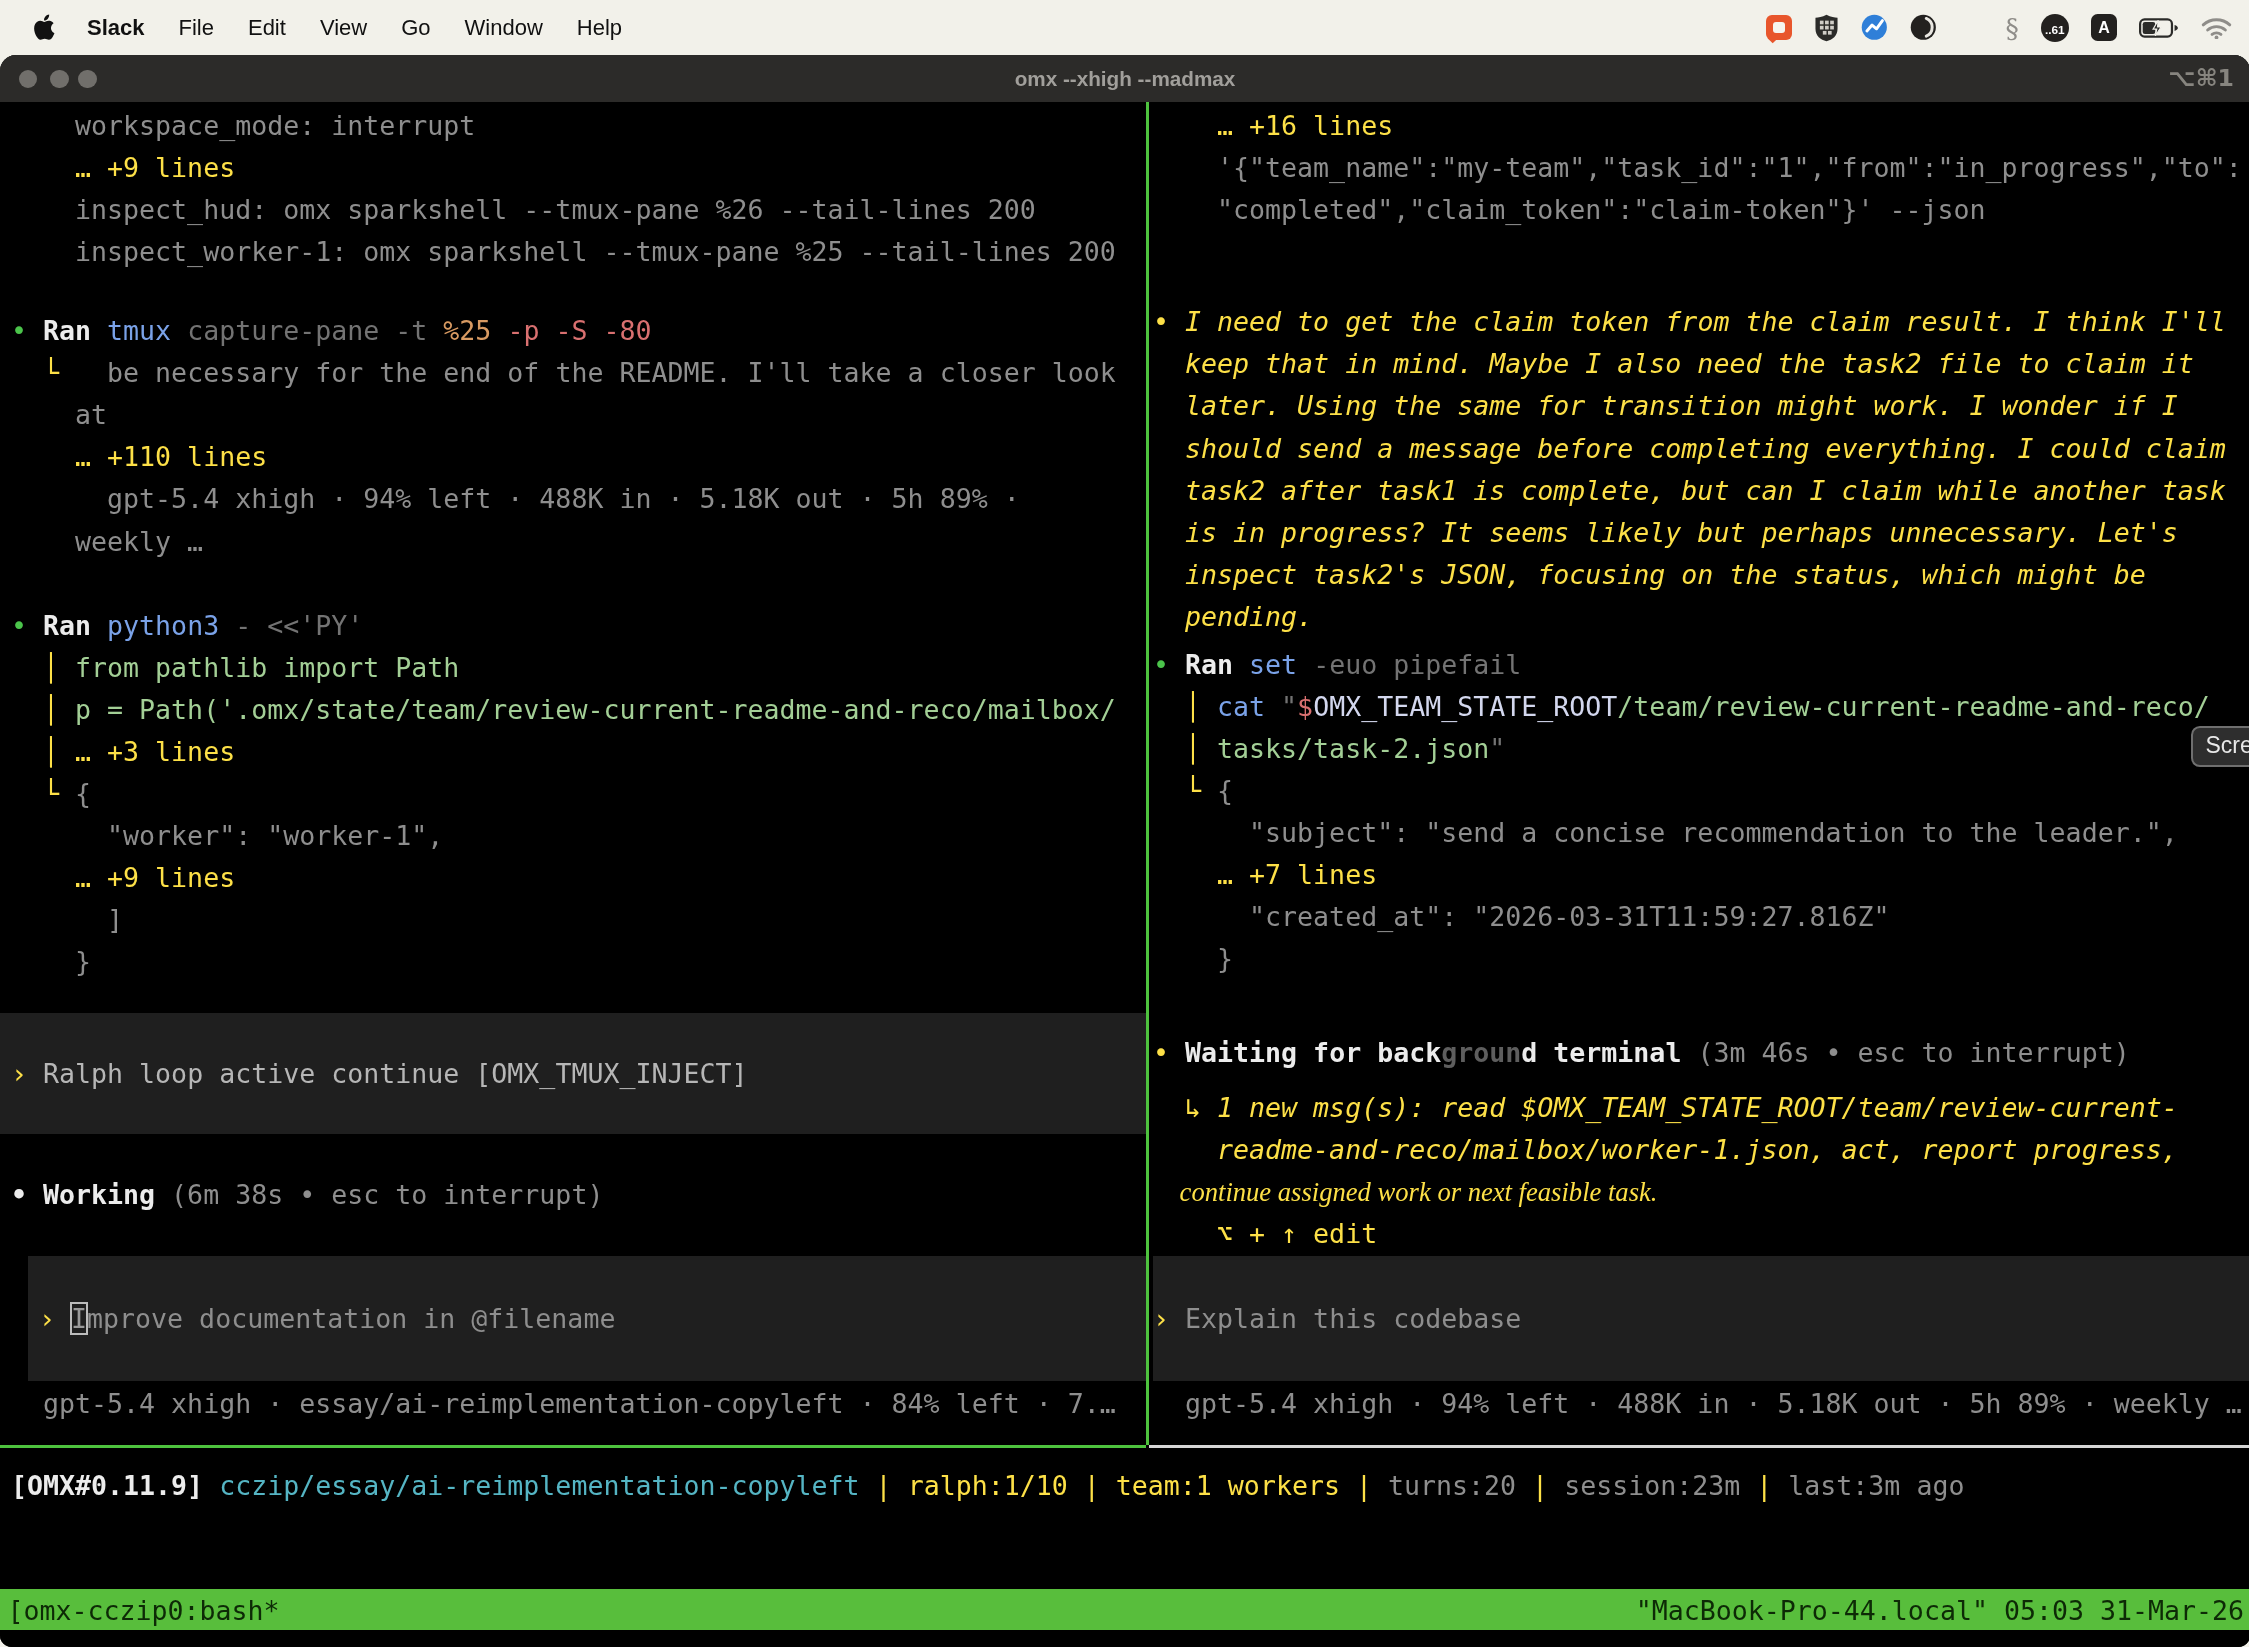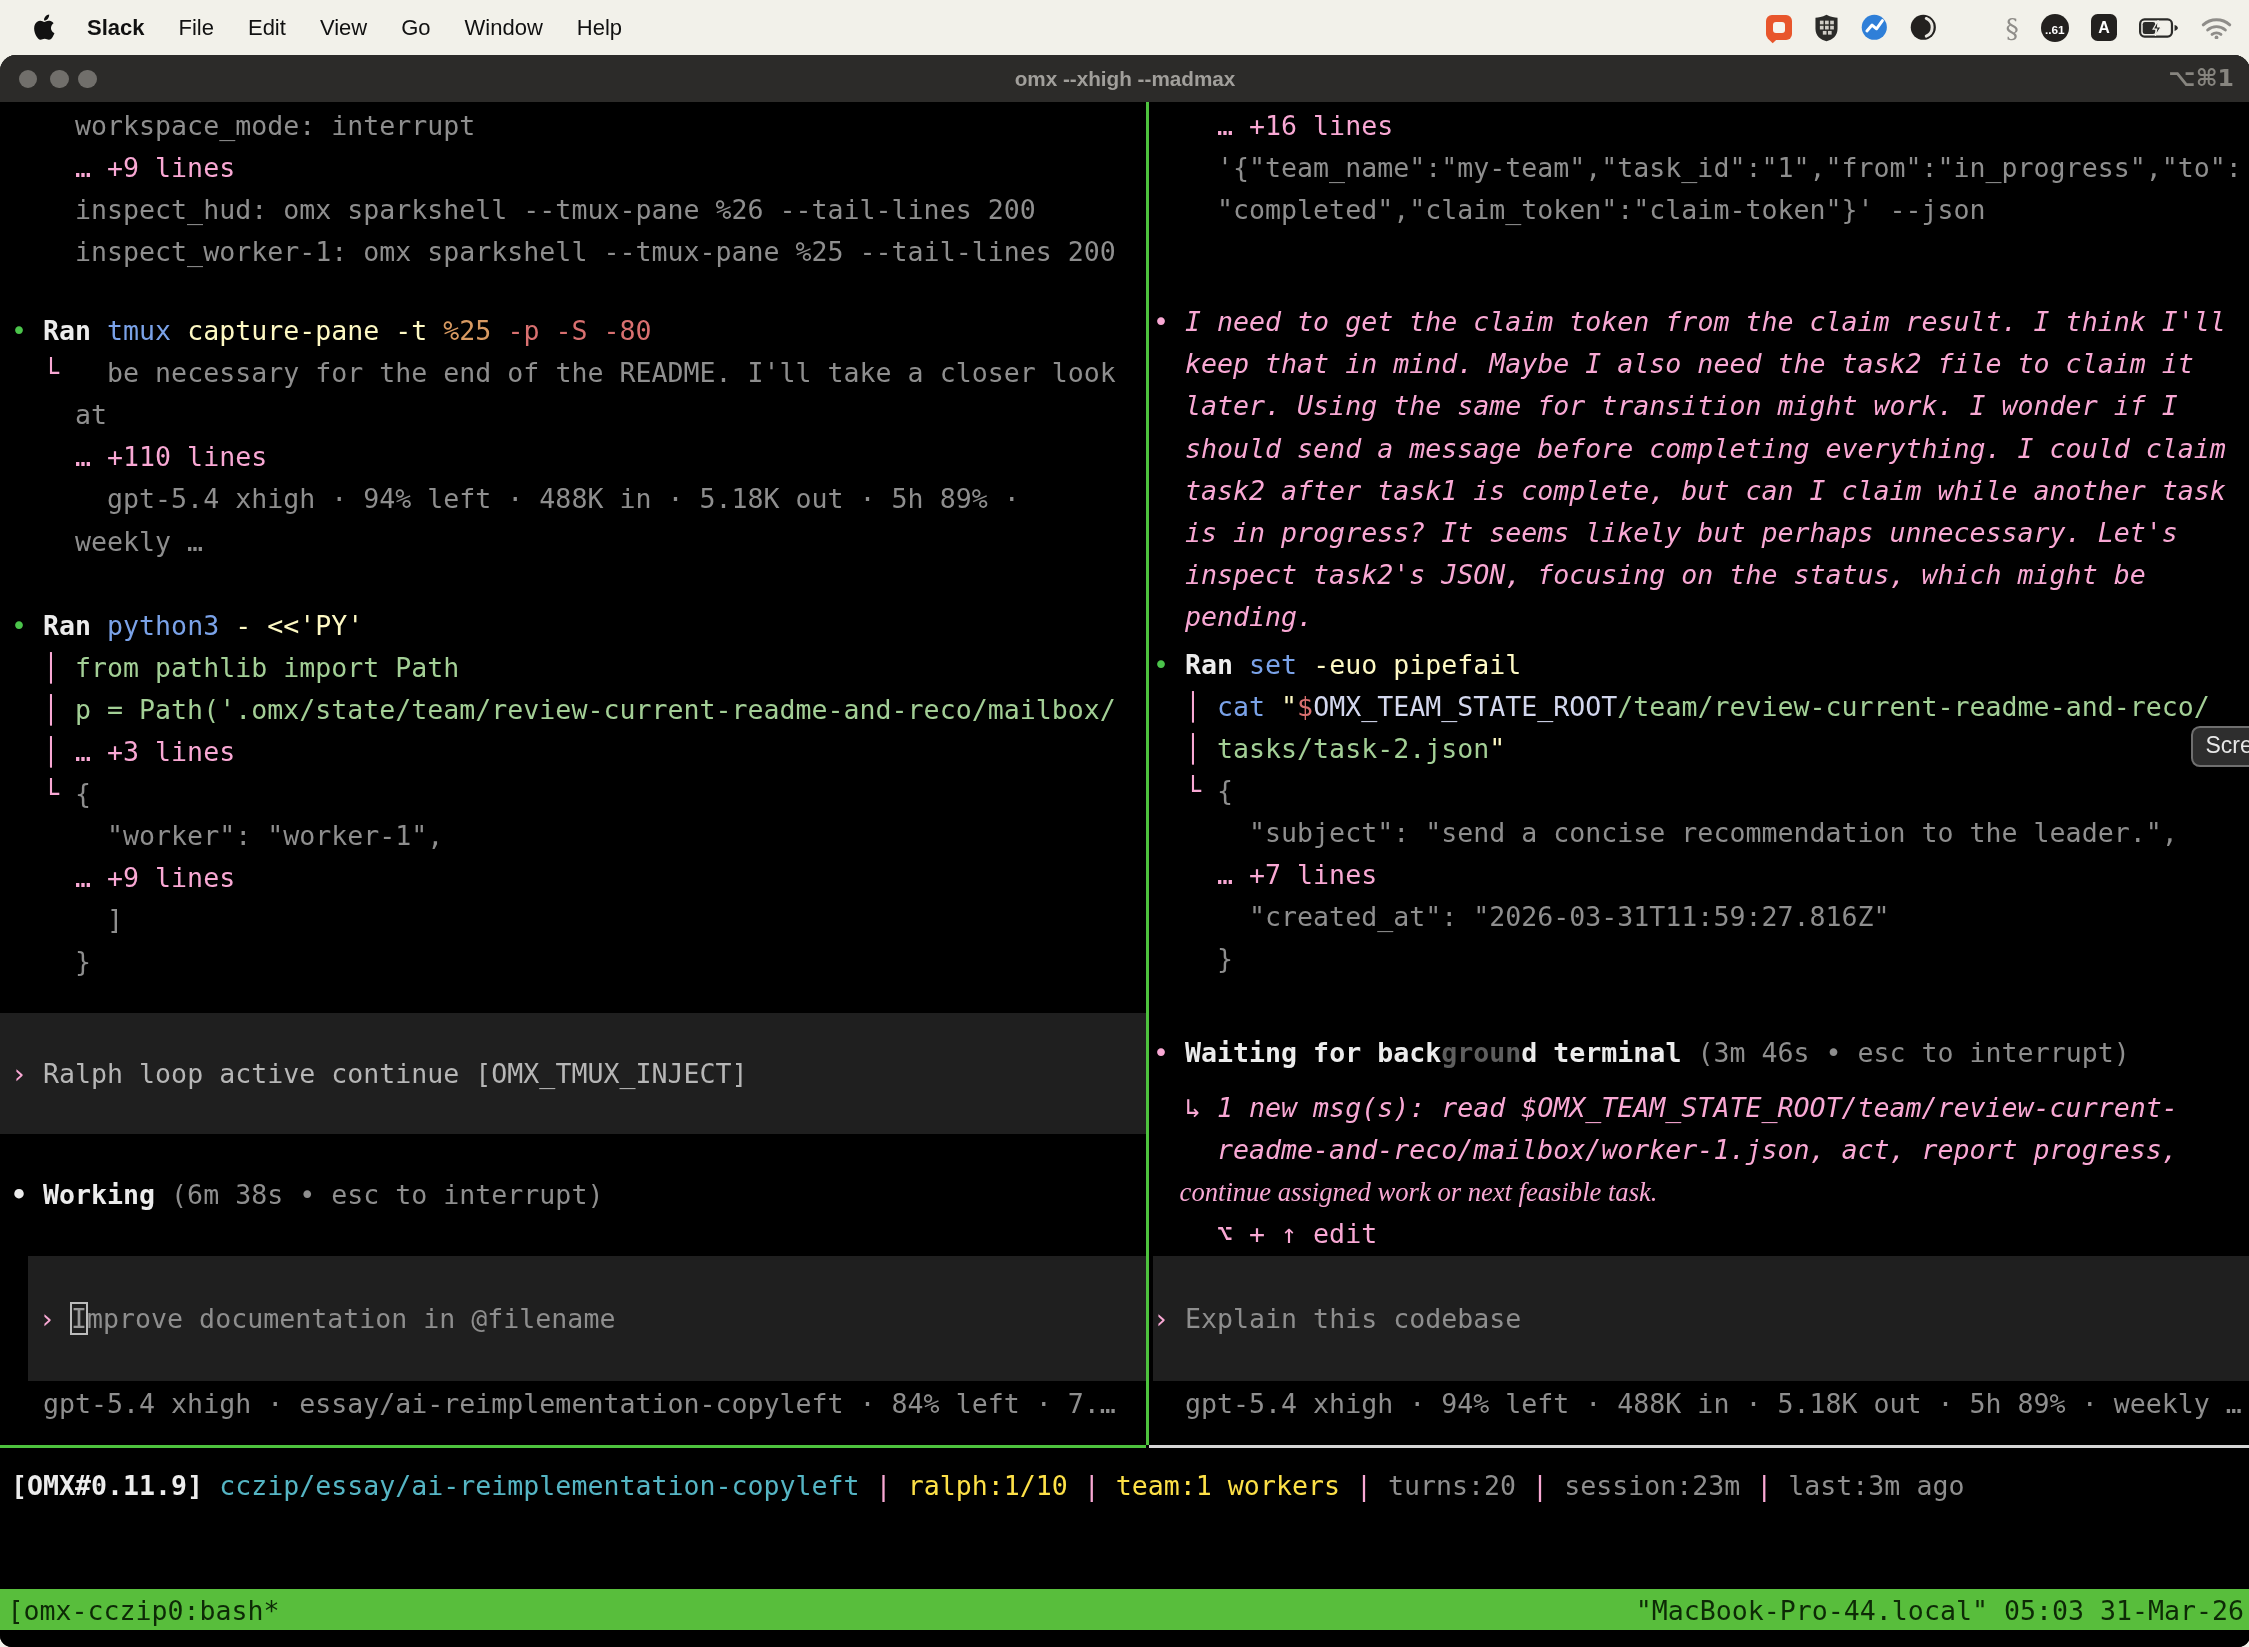--- a/index.html
+++ b/index.html
@@ -59,25 +59,25 @@
            font-family:"DejaVu Sans Mono","DejaVu Sans",monospace;color:#0d2a06;white-space:pre;}
   .tmux-left{left:7.4px;}
   .tmux-right{right:5.9px;}
 
   .overlay-scre{position:absolute;left:2191px;top:726px;width:89px;height:37px;background:#2e2e2e;
                 border:2.2px solid #6f6f6f;border-radius:8.9px;color:#e8e8e8;font-size:23px;line-height:35px;
                 padding-left:12.5px;z-index:50;}
 
   
   .sg-gray{color:#8e8e8e}
-  .sg-dim{color:#f9a8d4}
+  .sg-dim{color:#fde047}
   .sg-white{color:#ececec}
   .sg-green{color:#a3cf96}
   .sg-blue{color:#7aa2e8}
-  .sg-lav{color:#fef9c3}
+  .sg-lav{color:#737373}
   .sg-lavlight{color:#d3d7ee}
   .sg-orange{color:#d89a62}
   .sg-red{color:#d97070}
   .sg-bullet{color:#4bc44b}
   .sg-cyan{color:#55b5c4}
   .sg-sgreen{color:#fde047}
   .sg-shimmer{color:#5e5e5e}
   .sg-band{color:#b6b6b6}
   .sg-cursor{color:#9a9a9a;outline:2.2px solid #bcbcbc;outline-offset:-1.5px;}
   .b{font-weight:700}

